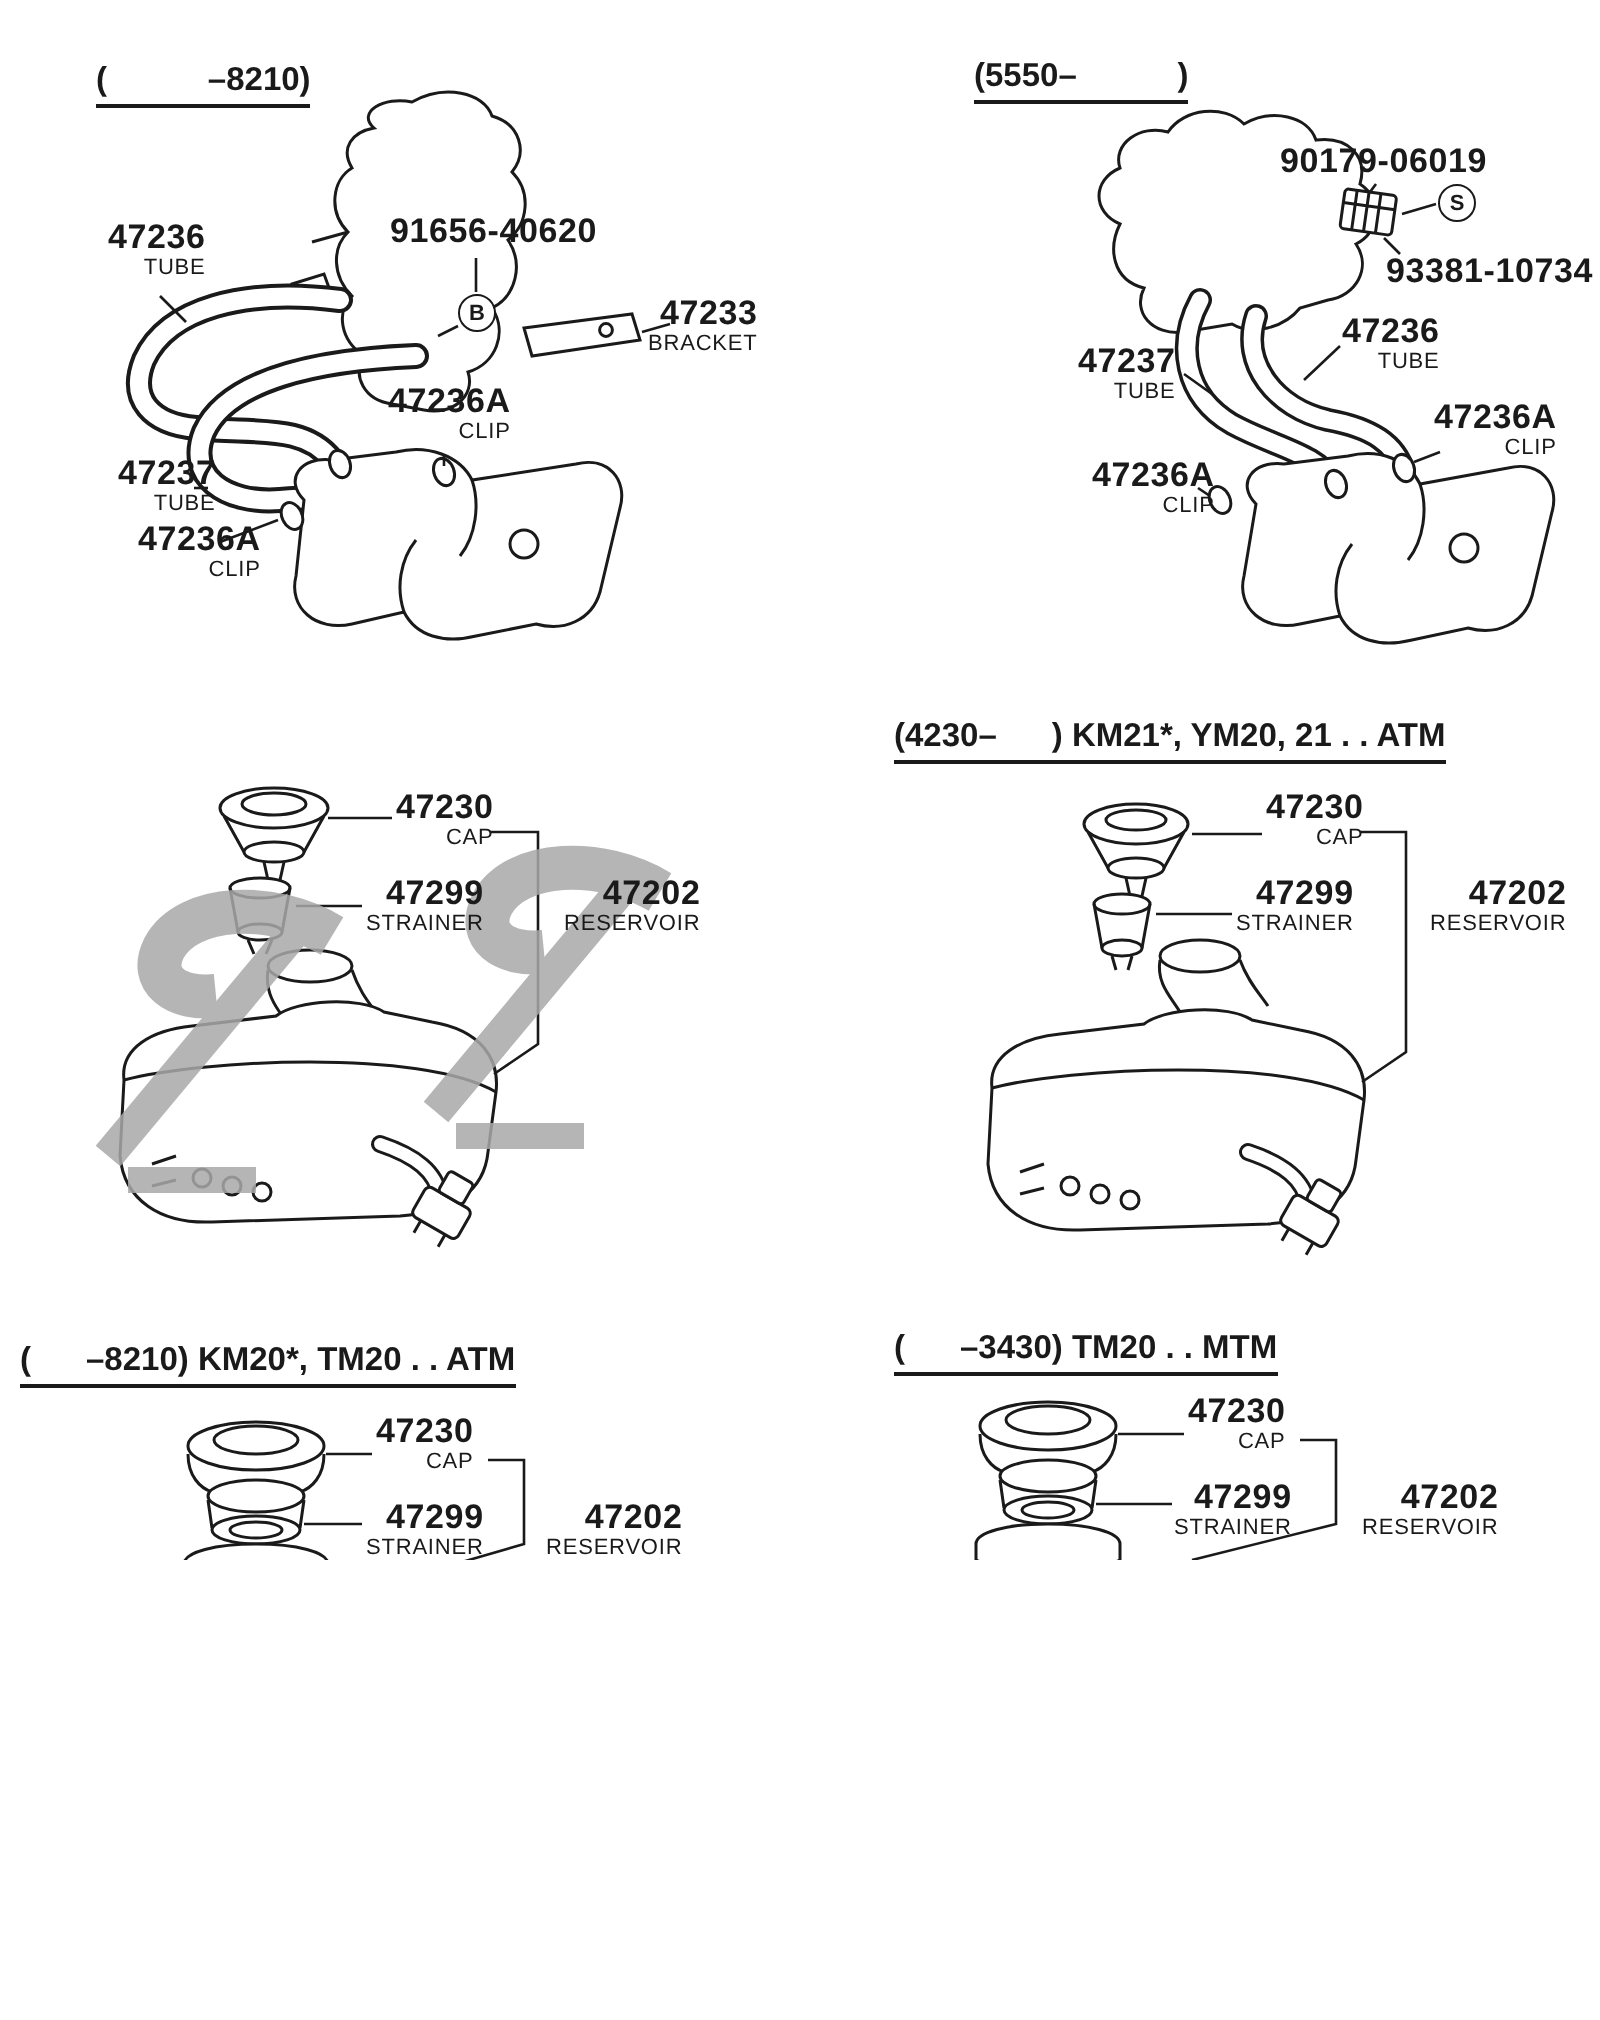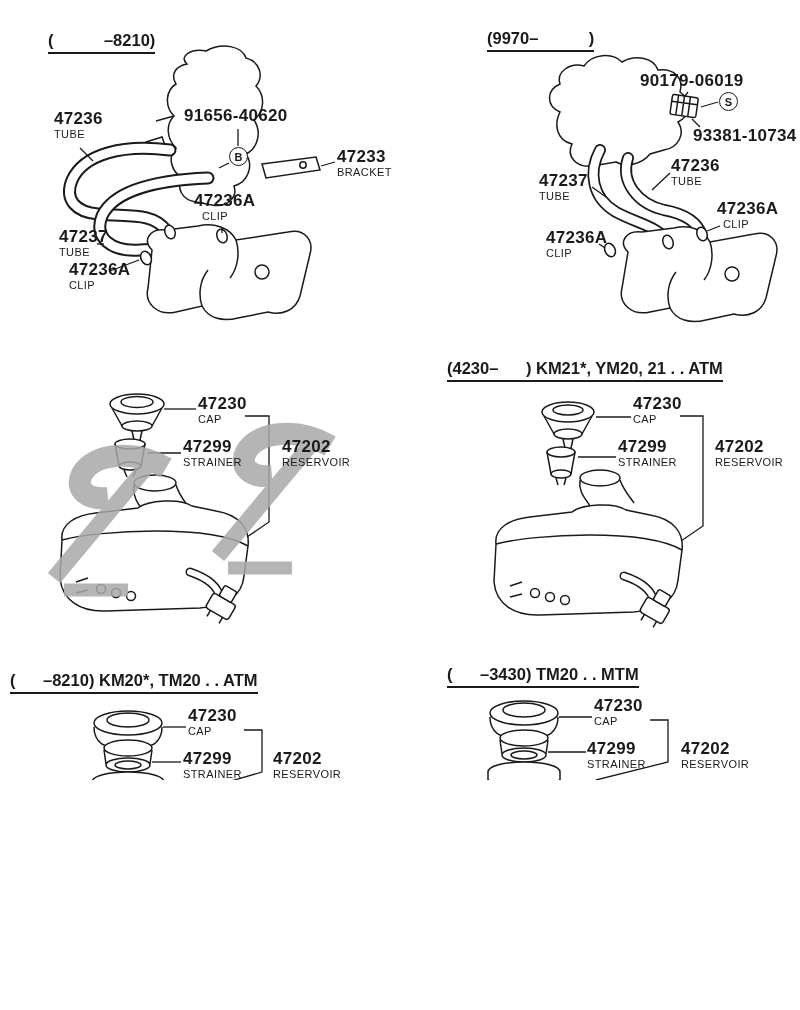--- a/index.html
+++ b/index.html
@@ -3,21 +3,21 @@
 <meta charset="utf-8">
 <style>
   * { margin:0; padding:0; box-sizing:border-box; }
   body { font-family:"Liberation Sans", sans-serif; background:#ffffff; }
   #page { position:relative; width:800px; height:780px; background:#ffffff; overflow:hidden; color:#1a1a1a; }
 
   .hdr {
     position:absolute; font-weight:700; font-size:16.5px; line-height:20px;
     white-space:pre; border-bottom:2px solid #1a1a1a; padding-bottom:2px; z-index:4;
   }
-  .plabel { position:absolute; z-index:4; }
+  .plabel { position:absolute; z-index:4;text-align:right; }
   .pnum  { font-weight:700; font-size:17px; line-height:18px; letter-spacing:.3px; white-space:nowrap; }
   .pdesc { font-weight:400; font-size:11px; line-height:13px; letter-spacing:.4px; white-space:nowrap; }
 
   .circle-marker {
     position:absolute; width:19px; height:19px; border:1.8px solid #1a1a1a; border-radius:50%;
     display:flex; align-items:center; justify-content:center;
     font-size:11px; font-weight:700; z-index:4; background:#fff;
   }
   .footer { position:absolute; font-weight:700; font-size:15px; letter-spacing:1px; z-index:4; }
 
@@ -207,33 +207,33 @@
       <path d="M330,446 C300,428 258,430 246,452 C238,468 252,478 272,476" stroke-width="22"></path>
       <path d="M318,436 L218,556" stroke-width="16"></path>
       <path d="M228,568 L292,568" stroke-width="13"></path>
       <path d="M166,468 C136,450 94,452 82,474 C74,490 88,500 108,498" stroke-width="22"></path>
       <path d="M154,458 L54,578" stroke-width="16"></path>
       <path d="M64,590 L128,590" stroke-width="13"></path>
     </g>
   </svg>
 
   <div class="hdr" style="left:48px;top:30px">(           –8210)</div>
-  <div class="hdr" style="left:487px;top:28px">(9970–           )</div>
+  <div class="hdr" style="left:487px;top:28px">(5550–           )</div>
   <div class="hdr" style="left:447px;top:358px">(4230–      ) KM21*, YM20, 21 . . ATM</div>
   <div class="hdr" style="left:10px;top:670px">(      –8210) KM20*, TM20 . . ATM</div>
   <div class="hdr" style="left:447px;top:664px">(      –3430) TM20 . . MTM</div>
 
   <div class="plabel" style="left:54px;top:110px">
     <div class="pnum">47236</div>
     <div class="pdesc">TUBE</div>
   </div>
-  <div class="plabel" style="left:184px;top:107px">
+  <div class="plabel" style="left:195px;top:107px">
     <div class="pnum">91656-40620</div>
   </div>
-  <div class="plabel" style="left:337px;top:148px">
+  <div class="plabel" style="left:324px;top:148px">
     <div class="pnum">47233</div>
     <div class="pdesc">BRACKET</div>
   </div>
   <div class="plabel" style="left:194px;top:192px">
     <div class="pnum">47236A</div>
     <div class="pdesc" style="padding-left:8px">CLIP</div>
   </div>
   <div class="plabel" style="left:59px;top:228px">
     <div class="pnum">47237</div>
     <div class="pdesc">TUBE</div>

